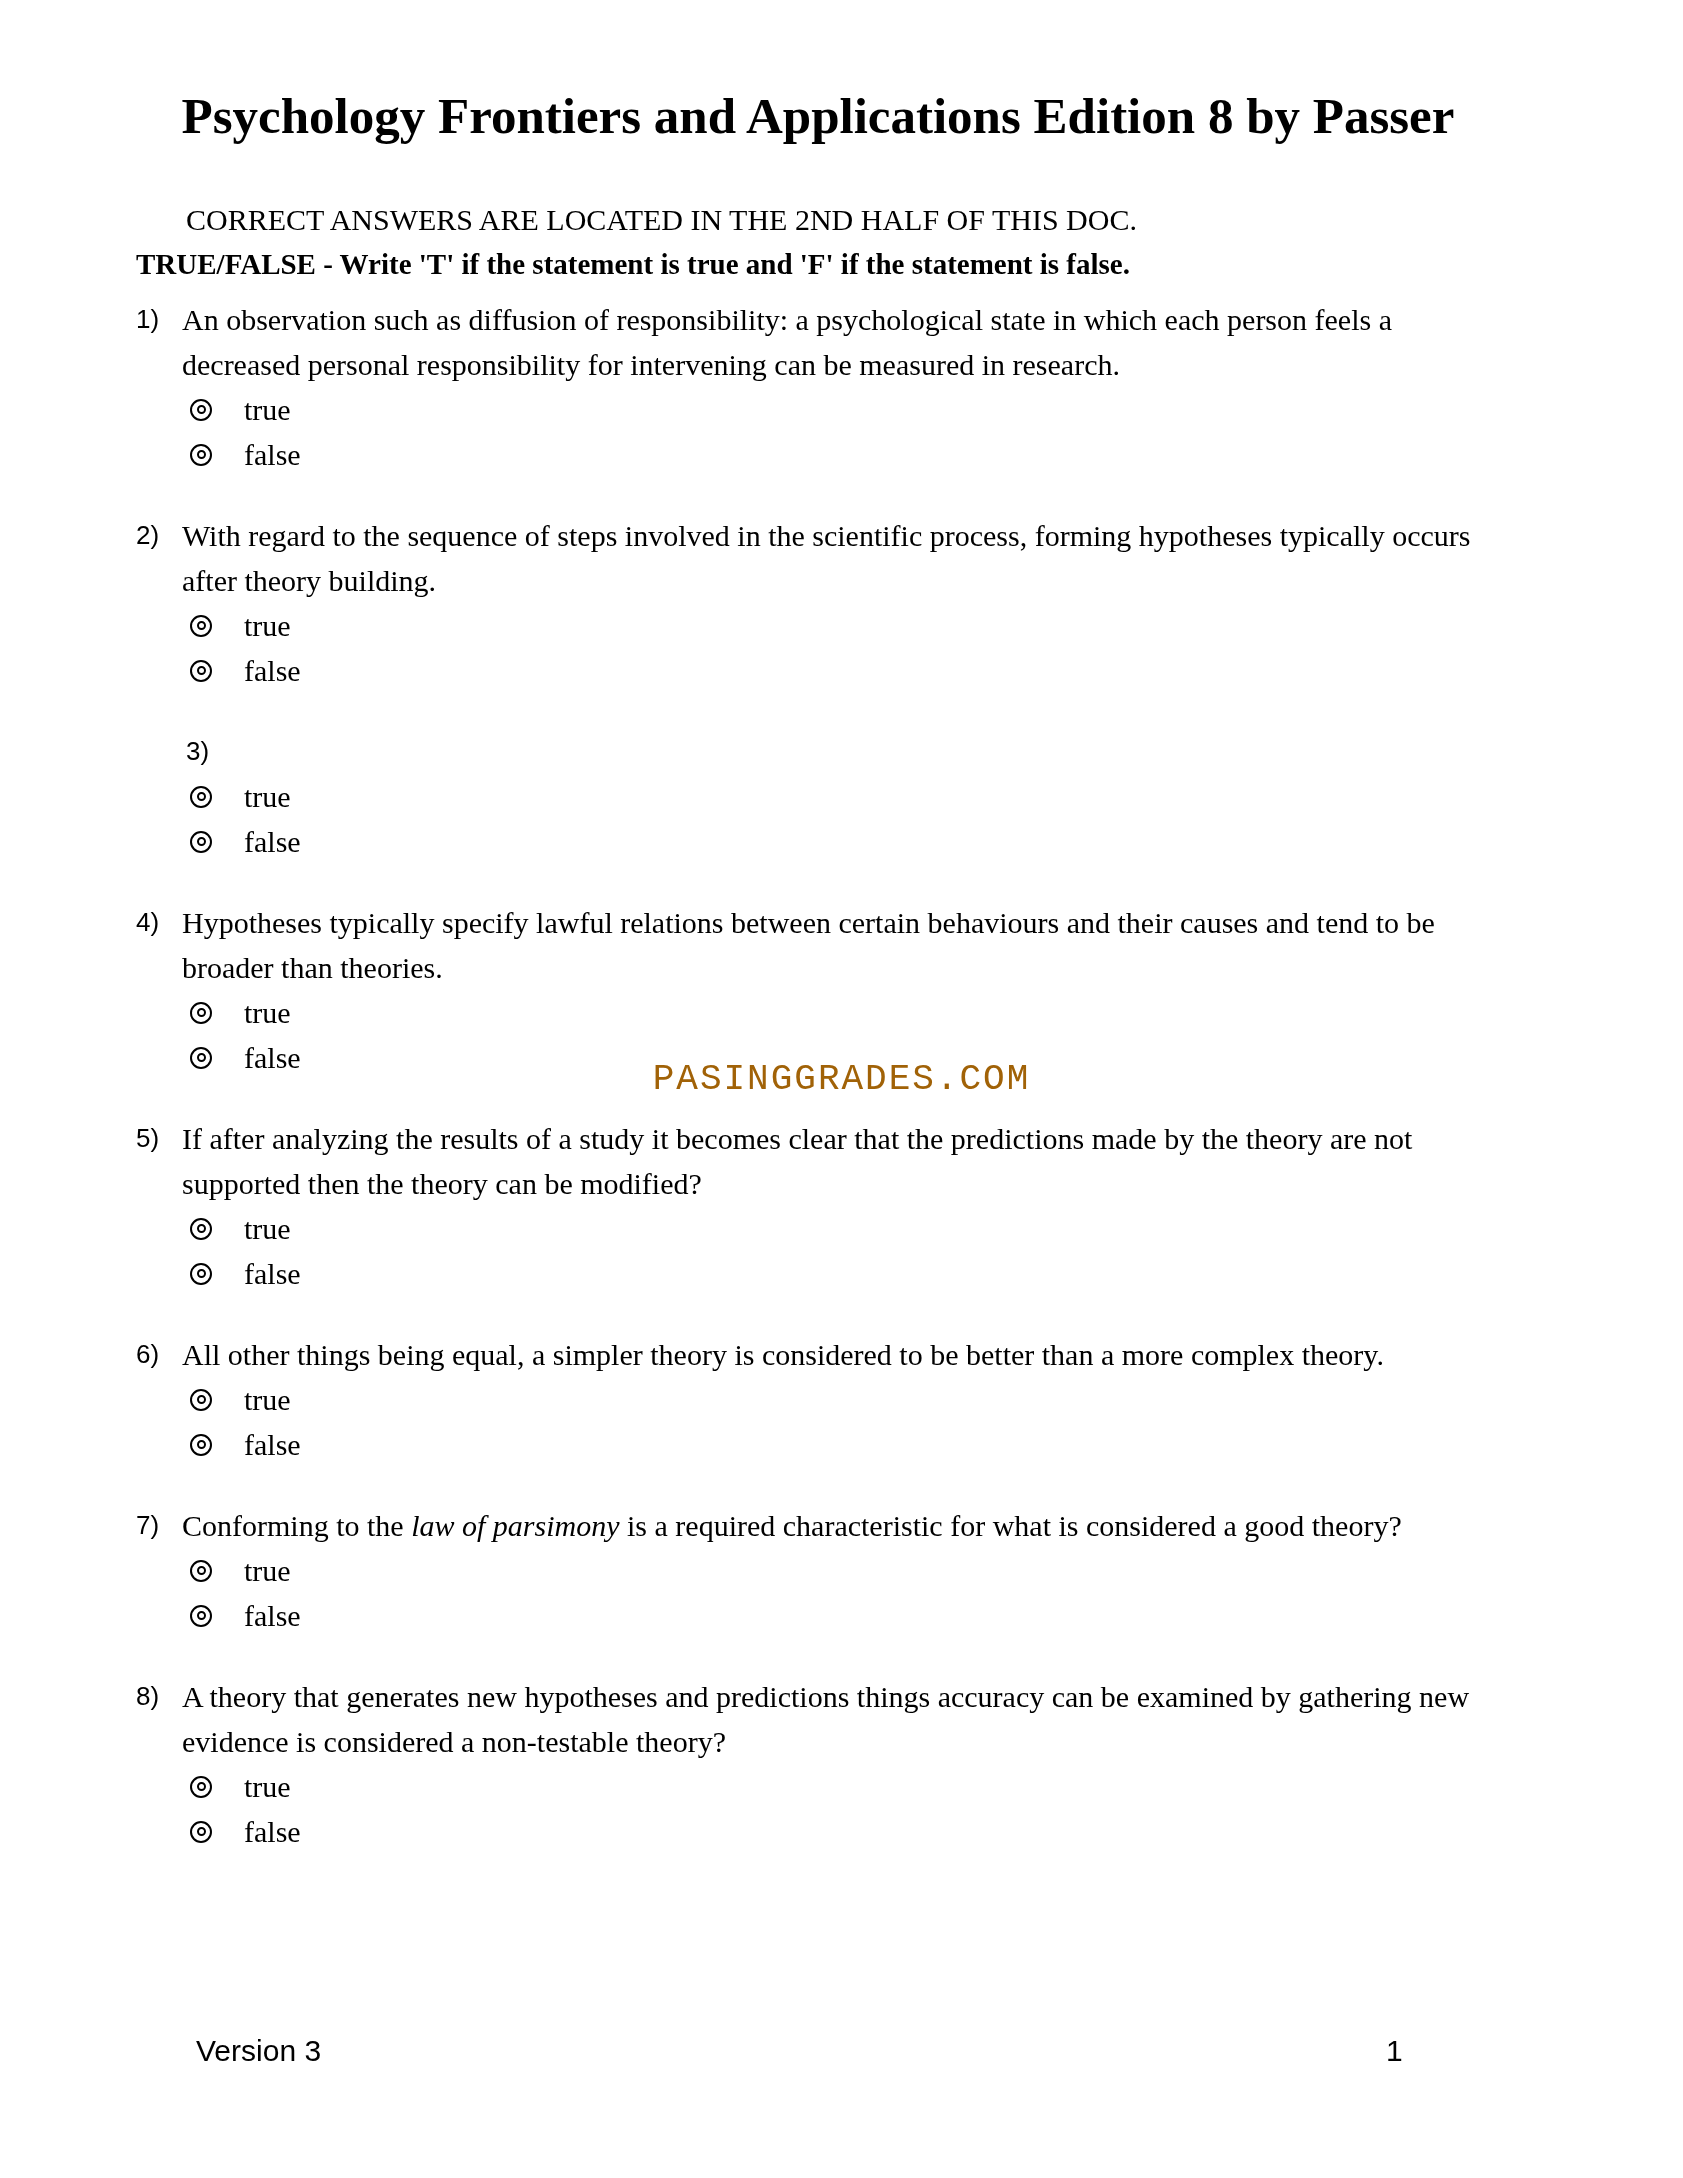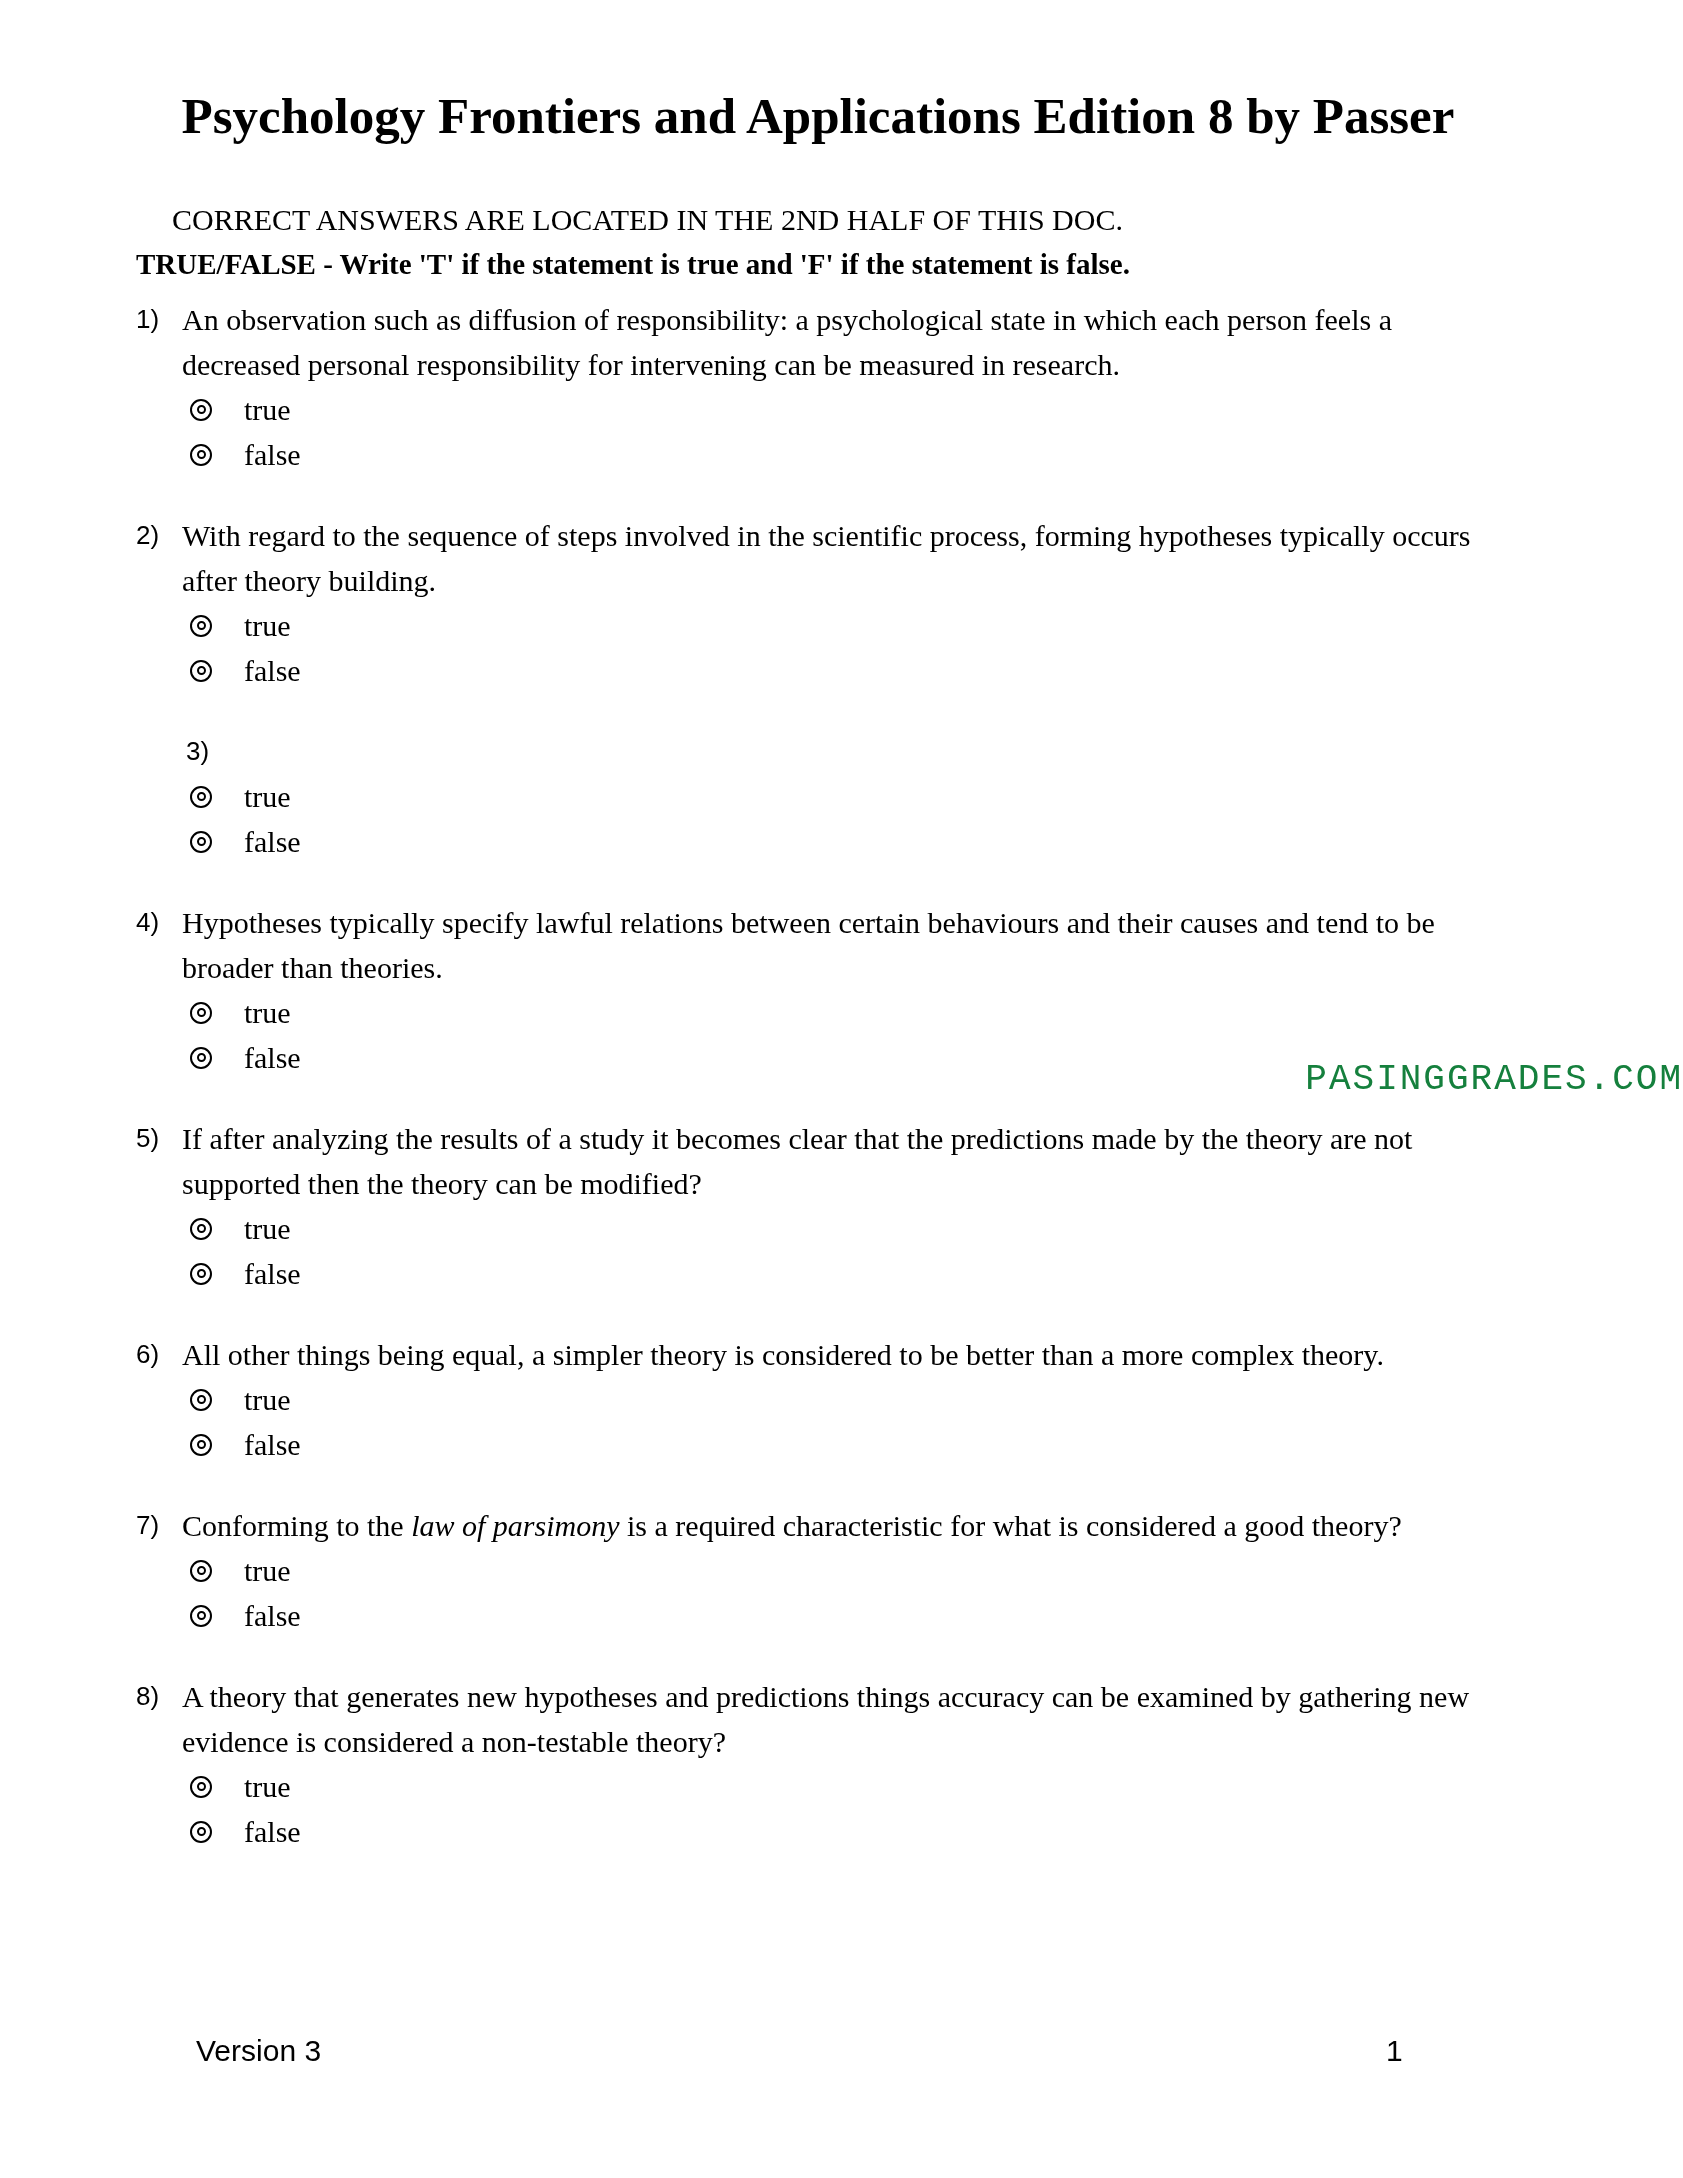--- a/index.html
+++ b/index.html
@@ -17,21 +17,21 @@
   }
   .doc-title {
     text-align: center;
     font-weight: bold;
     font-size: 51px;
     line-height: 59px;
     font-family: "Liberation Serif", serif;
     margin-bottom: 51px;
   }
   .notice {
-    margin-left: 36px;
+    margin-left: 50px;
     font-size: 30px;
     line-height: 45px;
   }
   .instructions {
     font-weight: bold;
     font-size: 29px;
     line-height: 45px;
     margin-bottom: 10px;
   }
   .question { margin-bottom: 36px; }
@@ -261,17 +261,17 @@
     </div>
     <div class="option">
       <span class="radio">
             <span class="radio-inner"></span>
           </span>
       <span class="option-label">false</span>
     </div>
   </div>
 </div>
 
-  <div class="watermark" style="color: #15803d; text-align: right;">PASINGGRADES.COM</div>
+  <div class="watermark" style="color: #a16207;">PASINGGRADES.COM</div>
   <div class="footer-version">Version 3</div>
   <div class="footer-page">1</div>
 </div>
 
 
 </body></html>

